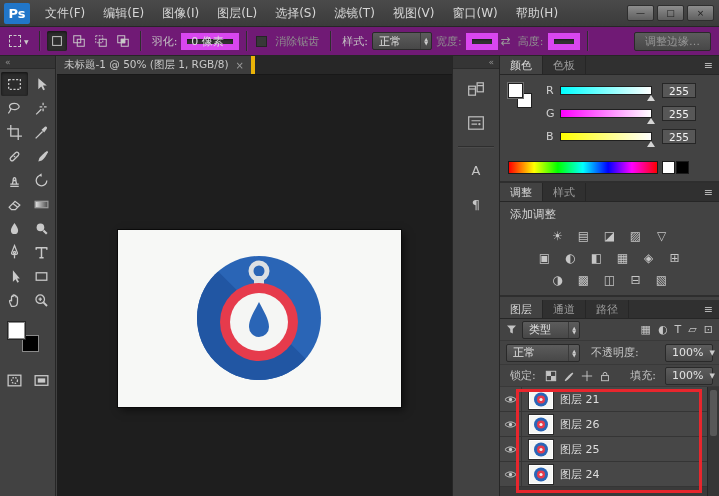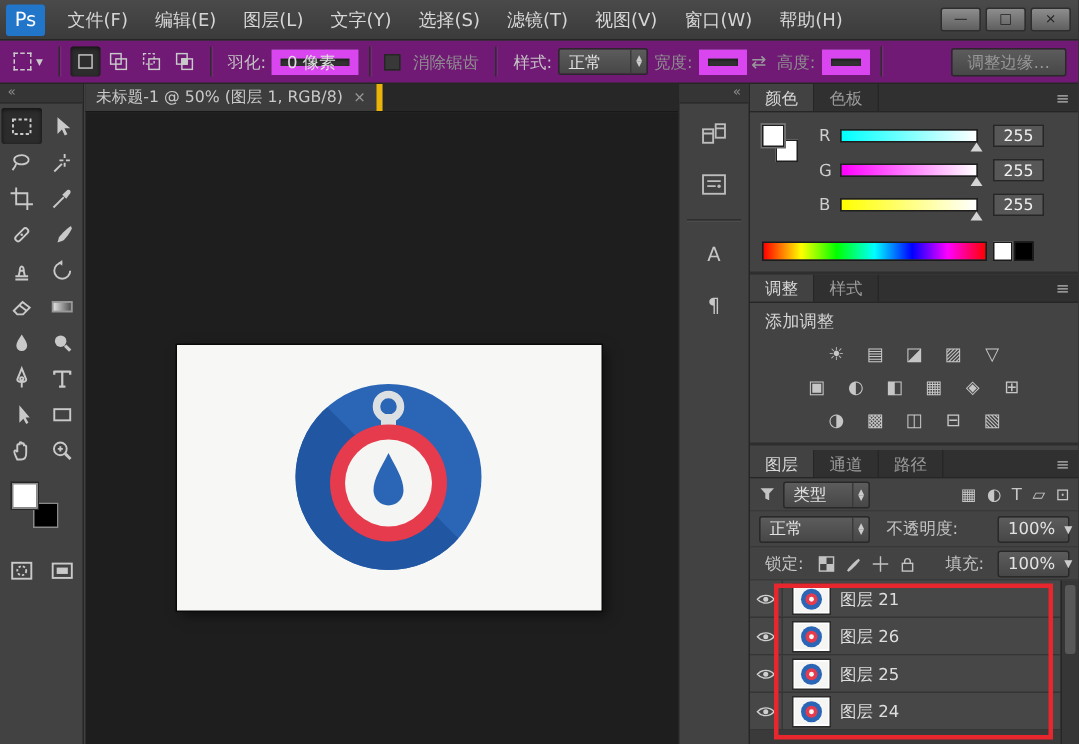--- a/index.html
+++ b/index.html
@@ -1,20 +1,20 @@
 <!DOCTYPE html>
 <html><head>
 <meta charset="utf-8">
 <style>
 *{margin:0;padding:0;box-sizing:border-box}
 html,body{background:#2a2a2a}
 .app{position:relative;width:719px;height:496px;background:#404040;font-family:"DejaVu Sans","Liberation Sans",sans-serif;color:#ccc;overflow:hidden}
 
 .menubar{position:absolute;left:0;top:0;width:719px;height:27px;background:linear-gradient(#4a4a4a,#3b3b3b);border-bottom:1px solid #262626;display:flex;align-items:center;z-index:5}
-.pslogo{width:26px;height:21px;margin:0 6px 0 4px;background:#2176c9;color:#fff;font-weight:normal;font-size:13px;display:flex;align-items:center;justify-content:center;border-radius:2px}
+.pslogo{width:26px;height:21px;margin:0 6px 0 4px;background:#2176c9;color:#fff;font-weight:bold;font-size:13px;display:flex;align-items:center;justify-content:center;border-radius:2px}
 .menuitem{font-size:12px;color:#d6d6d6;padding:0 9px;height:100%;display:flex;align-items:center;white-space:nowrap}
 .winctl{margin-left:auto;display:flex;gap:3px;margin-right:5px}
 .winbtn{width:27px;height:16px;background:linear-gradient(#8d8d8d,#5f5f5f);border:1px solid #2e2e2e;border-radius:2px;color:#1d1d1d;font-size:9px;display:flex;align-items:center;justify-content:center}
 
 .optbar{position:absolute;left:0;top:27px;width:719px;height:29px;background:#701a75;border-bottom:1px solid #262626;display:flex;align-items:center;font-size:11px;z-index:4}
 .vsep{width:1px;height:20px;background:#2d2d2d;box-shadow:1px 0 0 rgba(255,255,255,.06);margin:0 7px;flex:0 0 1px}
 .presetbtn{display:flex;align-items:center;gap:3px;margin-left:6px;padding:2px 3px}
 .dashbox{width:12px;height:12px;border:1px dashed #c9c9c9;display:inline-block}
 .caret{font-size:6px;color:#c9c9c9}
 .boolgrp{display:flex;gap:2px}
@@ -97,22 +97,22 @@
 </style>
 </head>
 <body>
 
 <div class="app">
 
   <div class="menubar">
     <div class="pslogo">Ps</div>
     <div class="menuitem">文件(F)</div>
     <div class="menuitem">编辑(E)</div>
+    <div class="menuitem">图像(I)</div>
     <div class="menuitem">图层(L)</div>
-    <div class="menuitem">文字(Y)</div>
     <div class="menuitem">选择(S)</div>
     <div class="menuitem">滤镜(T)</div>
     <div class="menuitem">视图(V)</div>
     <div class="menuitem">窗口(W)</div>
     <div class="menuitem">帮助(H)</div>
     <div class="winctl">
       <div class="winbtn">—</div>
       <div class="winbtn">□</div>
       <div class="winbtn">×</div>
     </div>

